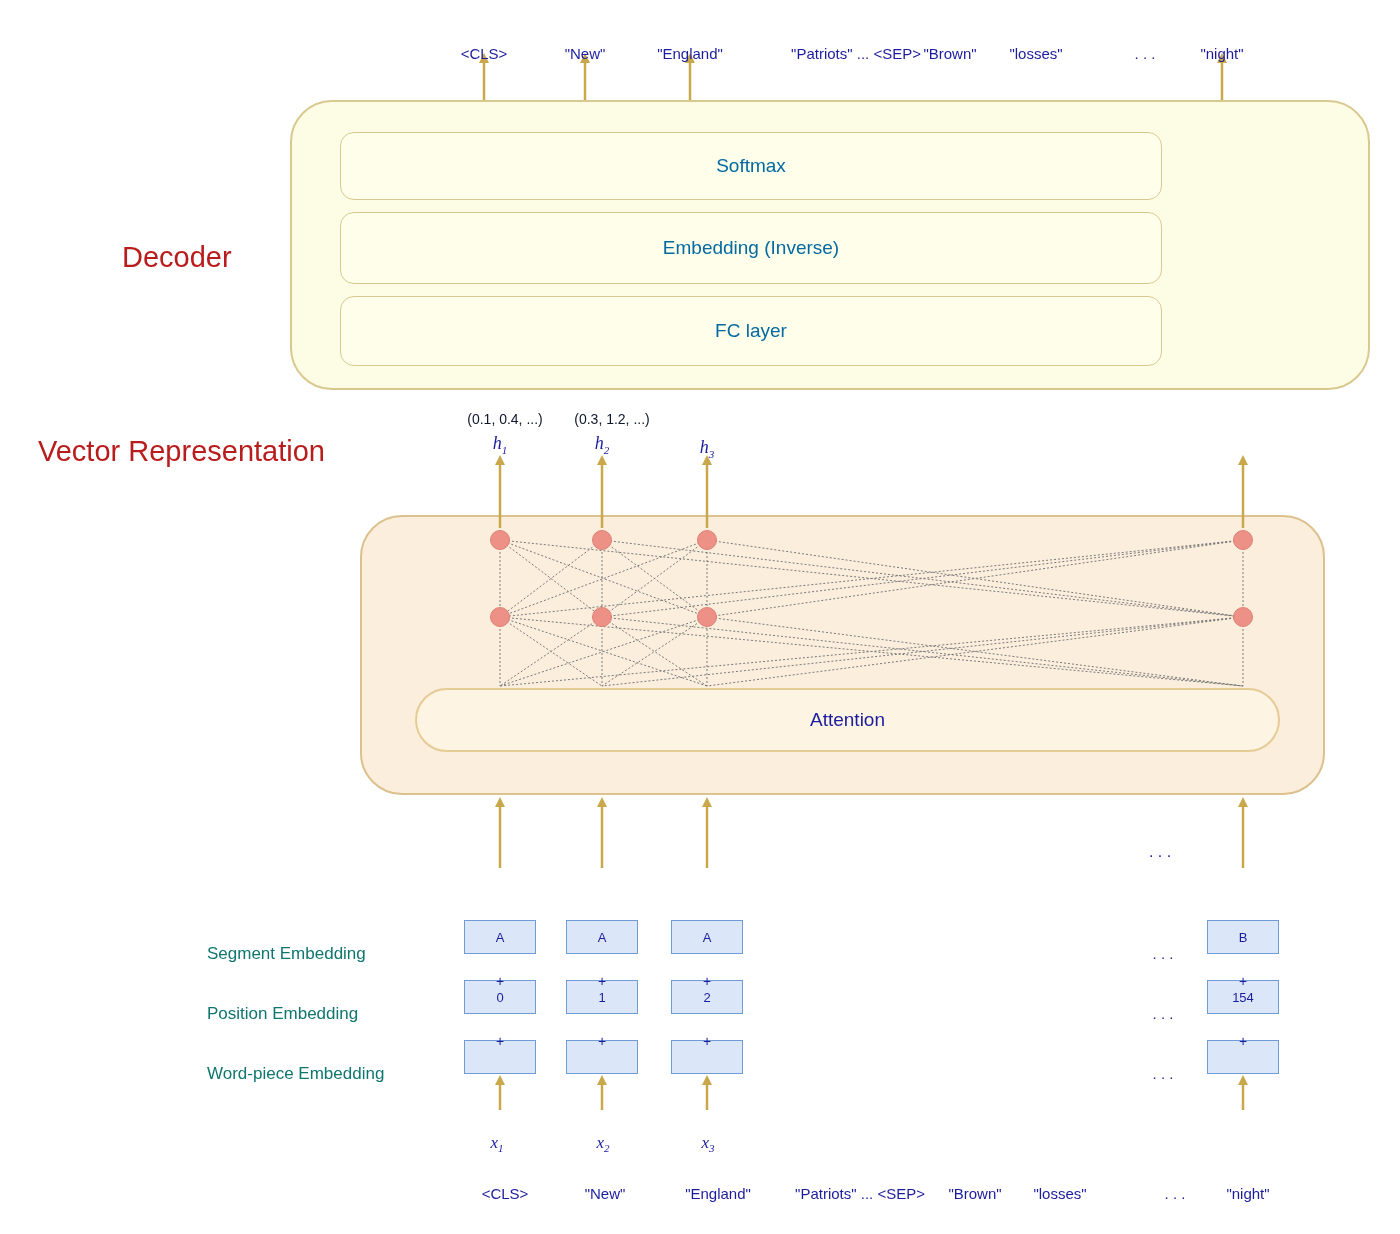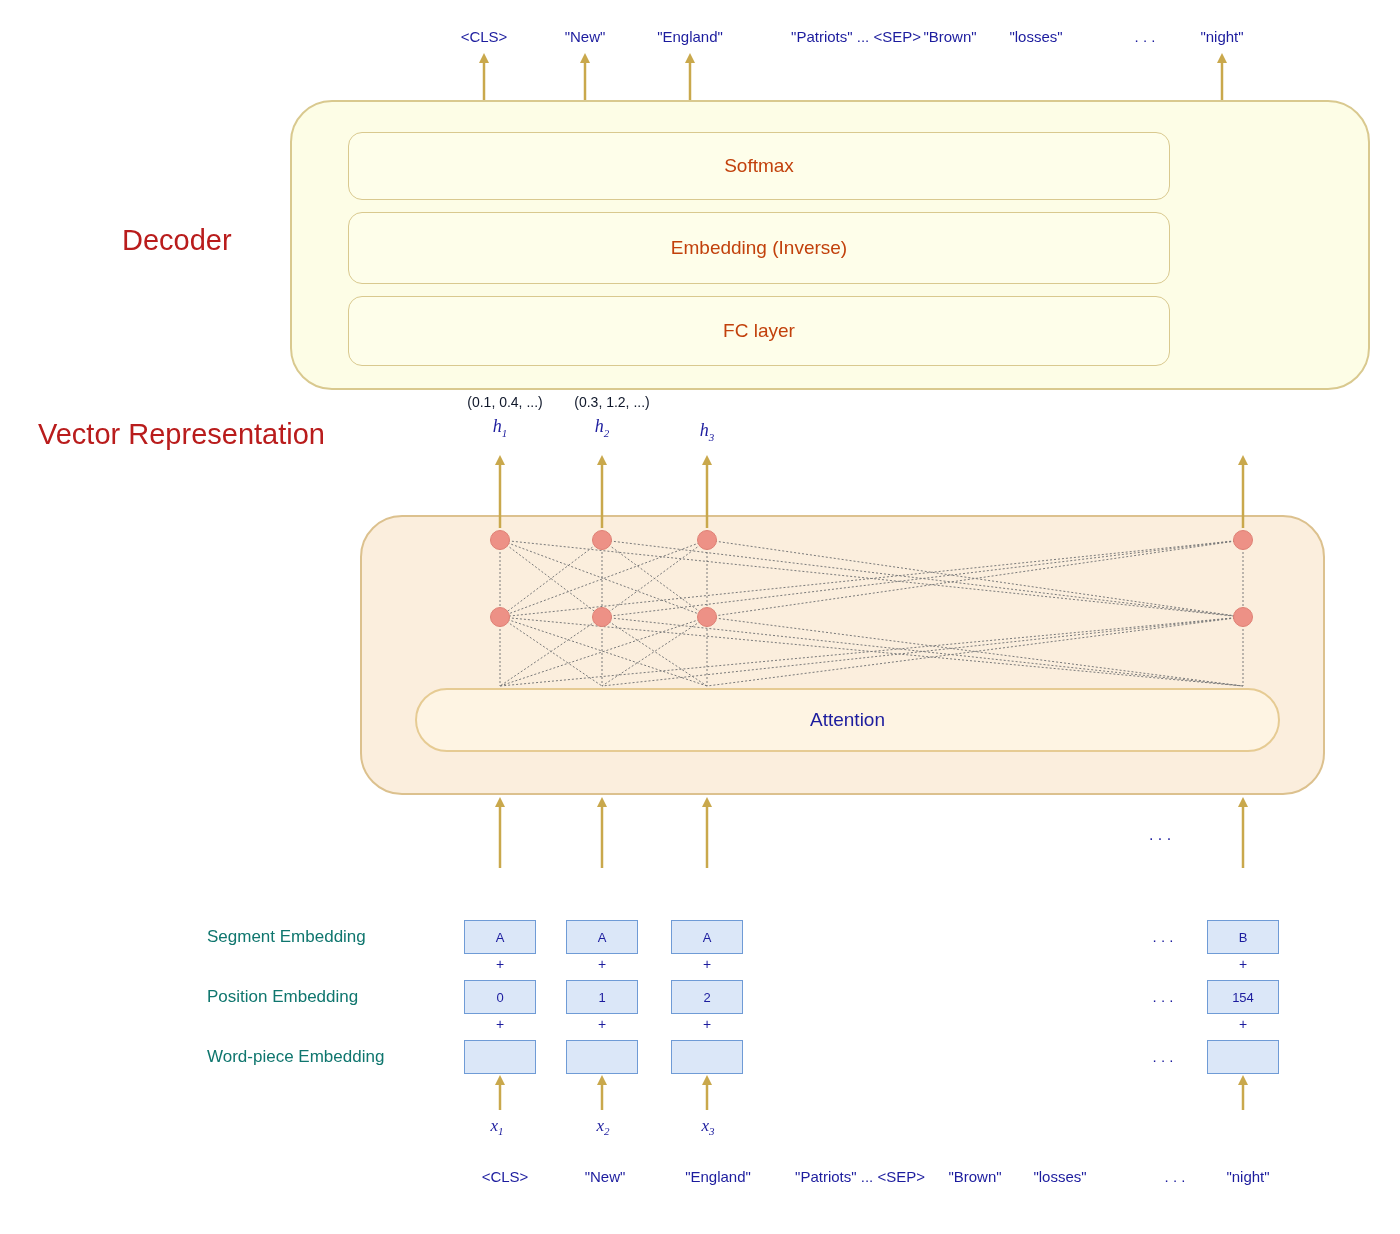--- a/index.html
+++ b/index.html
@@ -1,35 +1,35 @@
 <!DOCTYPE html>
 <html><head>
 <meta charset="utf-8">
 <style>
   * { margin:0; padding:0; box-sizing:border-box; }
   html,body { background:#ffffff; }
   body { font-family:"Liberation Sans", sans-serif; }
   .canvas { position:relative; width:1400px; height:1234px; background:#ffffff; overflow:hidden; color:#1c1c9e; }
-  .abs { position:absolute; }
+  .abs { position:absolute;margin-top:17px; }
   .ctr { transform:translateX(-50%); white-space:nowrap; text-align:center; }
   .token { font-size:15px; color:#1c1c9e; z-index:7; }
   .big-label { font-size:29px; color:#b91c1c; z-index:7; }
   .row-label { font-size:17px; color:#0f766e; z-index:7; }
   .vecval { font-size:14px; color:#0f172a; z-index:7; }
   .hlab { font-size:18px; font-style:italic; font-family:"Liberation Serif", serif; color:#1c1c9e; z-index:7; }
   .xlab { font-size:17px; font-style:italic; font-family:"Liberation Serif", serif; color:#1c1c9e; z-index:7; }
   sub { font-size:11px; }
   .plus { font-size:14px; color:#1c1c9e; z-index:7; }
   .dots { font-size:15px; color:#1c1c9e; z-index:7; }
 
   .decoder-box { position:absolute; left:290px; top:100px; width:1080px; height:290px;
     background:#fdfde6; border:2px solid #d9c98f; border-radius:42px; z-index:1; }
-  .layer { position:absolute; left:56px; width:822px; background:#fefeea; border:1.5px solid #d9c98f;
+  .layer { position:absolute; left:48px; width:822px; background:#fefeea; border:1.5px solid #d9c98f;
     border-radius:14px; display:flex; align-items:center; justify-content:center;
-    font-size:19px; color:#c2410c; }
+    font-size:19px; color:#0369a1; }
   .layer-softmax { top:30px; height:68px; }
   .layer-embinv  { top:110px; height:72px; }
   .layer-fc      { top:194px; height:70px; }
 
   .encoder-box { position:absolute; left:360px; top:515px; width:965px; height:280px;
     background:#fbeedd; border:2px solid #dcc18e; border-radius:42px; z-index:1; }
   .attention-box { position:absolute; left:415px; top:688px; width:865px; height:64px;
     background:#fef4e3; border:2px solid #e6cb93; border-radius:32px;
     display:flex; align-items:center; justify-content:center; font-size:19px; color:#1c1c9e; z-index:2; }
 

